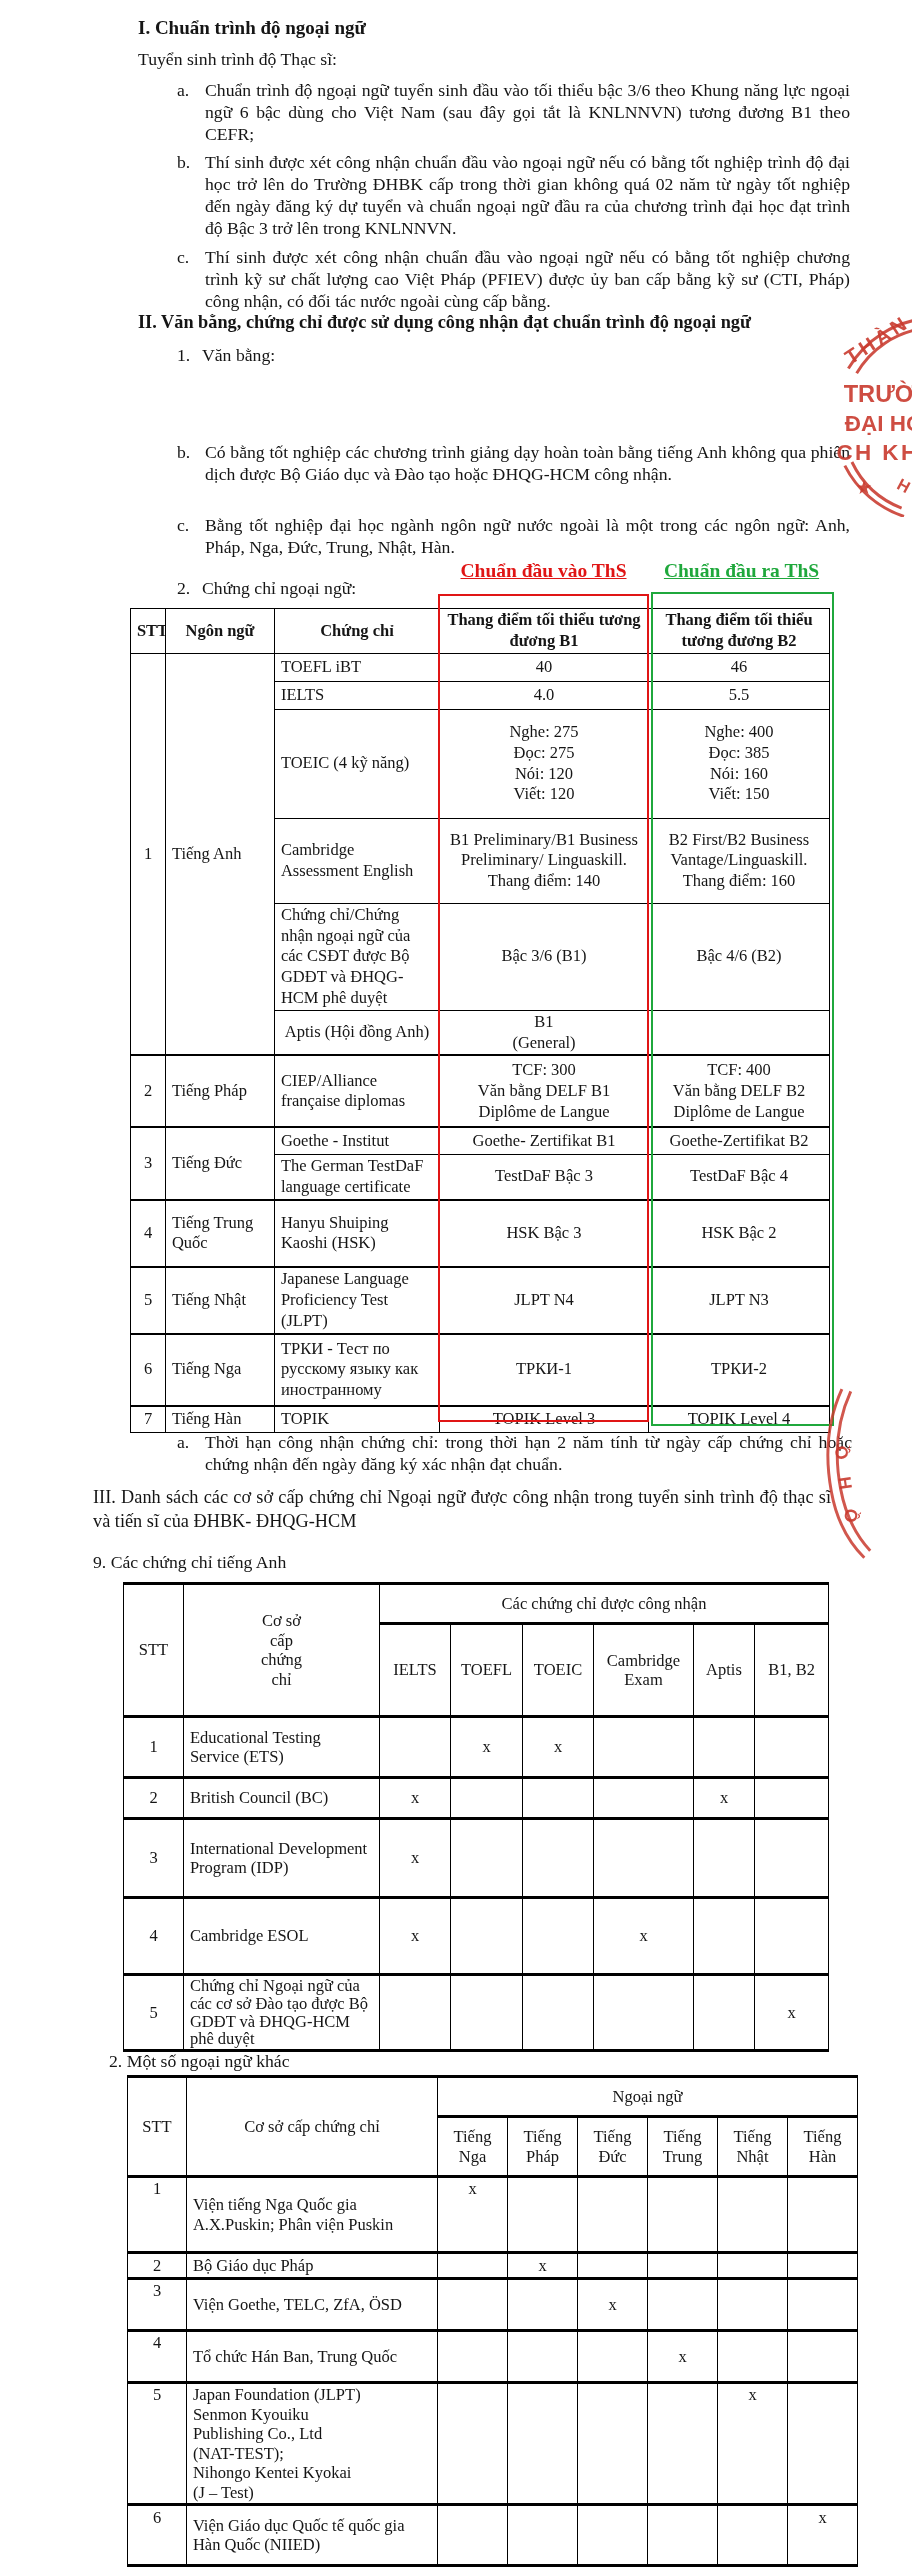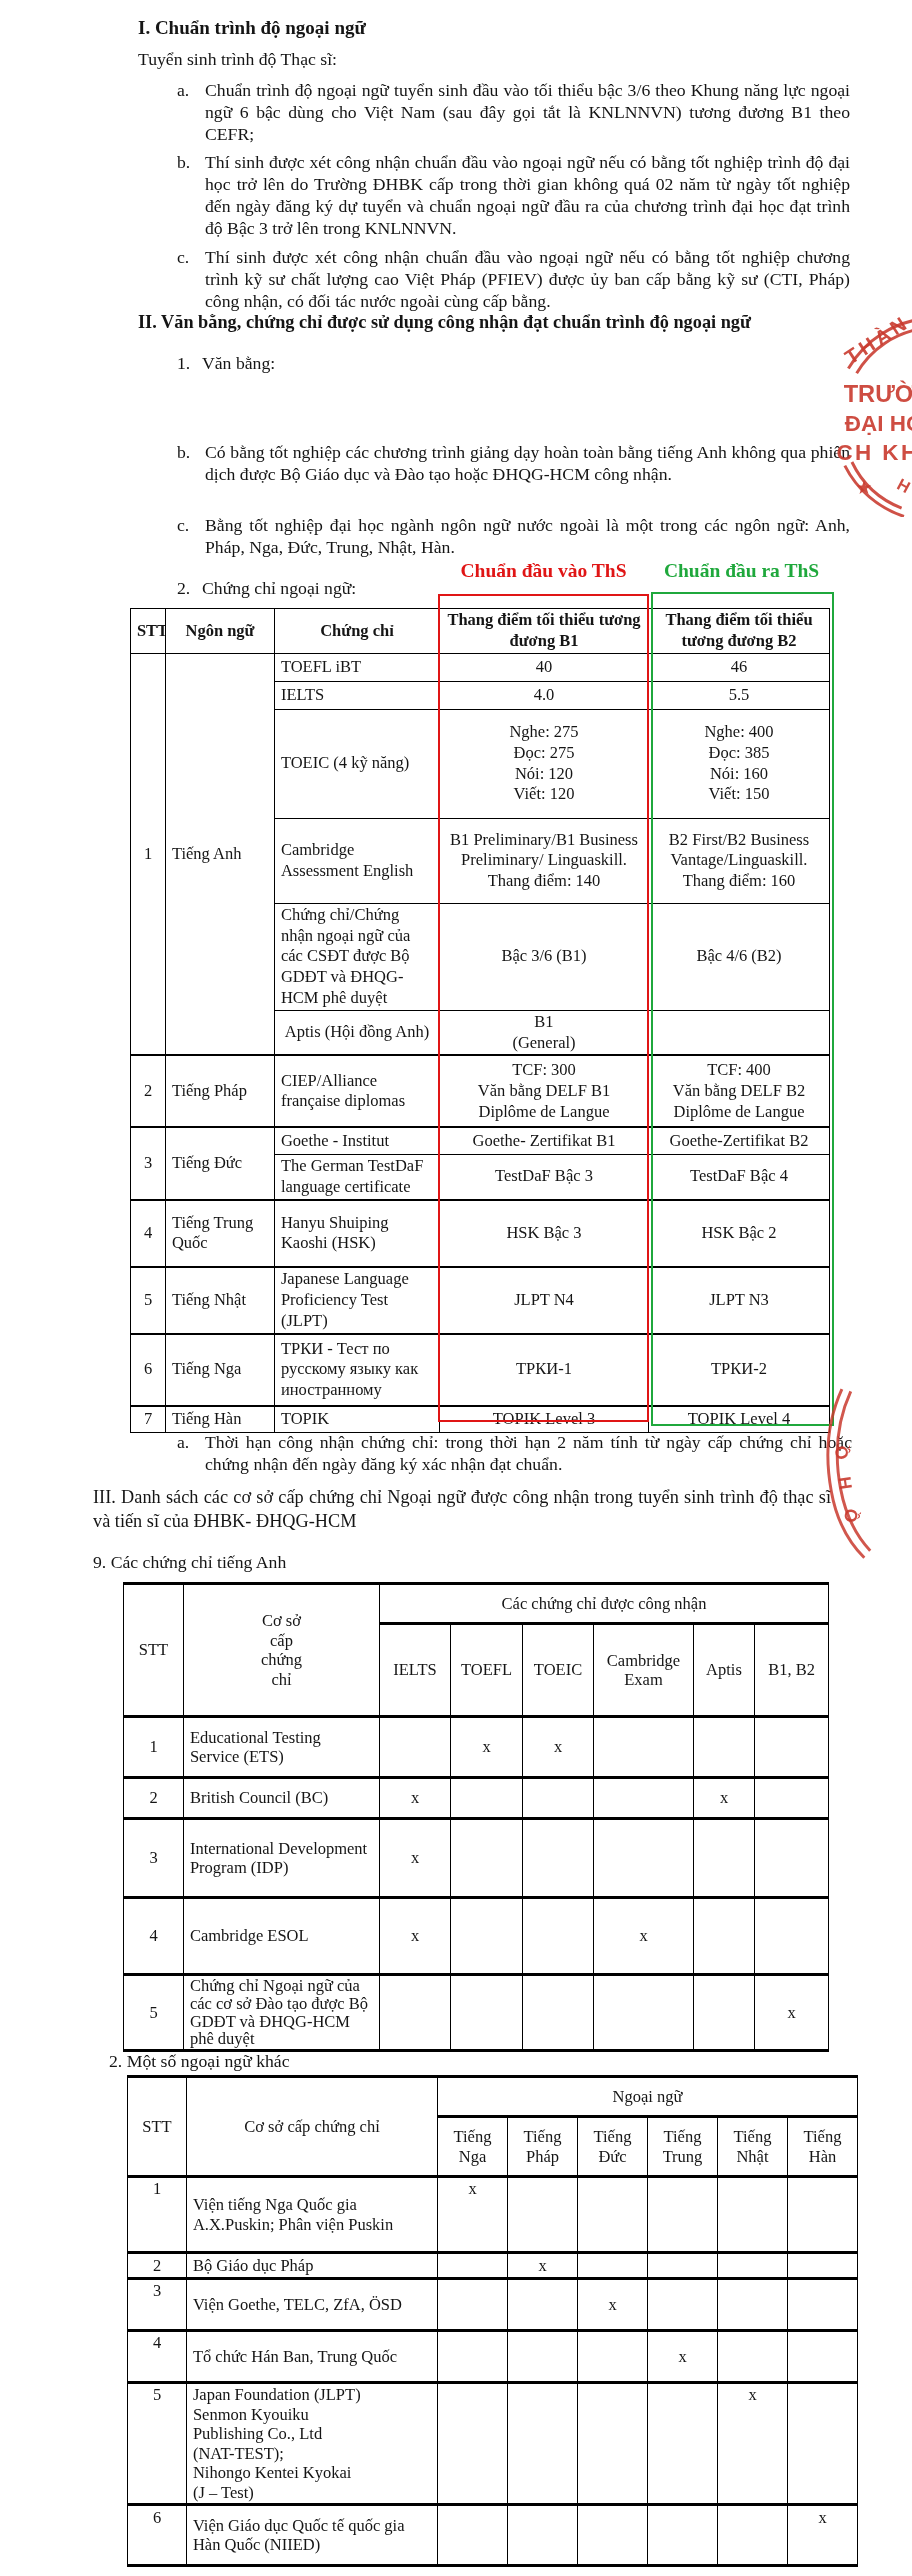--- a/index.html
+++ b/index.html
@@ -10,21 +10,21 @@
   }
   .abs{position:absolute;}
   .pre{white-space:pre-line;}
   .just{text-align:justify;}
   .item{padding-left:28px;font-size:17.7px;line-height:22px;}
   .item .mk{display:inline-block;width:28px;margin-left:-28px;vertical-align:top;}
   .h1{font-size:19px;font-weight:bold;}
   .body-line{font-size:17.7px;line-height:22px;}
   
   .annbox{position:absolute;box-sizing:border-box;background:transparent;}
-  .annlabel{position:absolute;text-align:center;font-weight:bold;font-size:19.5px;}
+  .annlabel{position:absolute;text-align:center;font-weight:bold;font-size:19.5px;text-decoration:underline;}
   
   table{border-collapse:collapse;table-layout:fixed;}
   .ct{position:absolute;left:130px;top:608px;width:699px;font-size:16.5px;line-height:20.7px;}
   .ct td,.ct th{border:1.2px solid #000;vertical-align:middle;padding:1.2px 5.9px;overflow:hidden;}
   .ct th{font-weight:bold;text-align:center;}
   .ct .c{text-align:center;}
   .ct .l{text-align:left;}
   .ct tr.gsep td{border-top-width:2.4px;}
   .ct{border:1.8px solid #000;}
   
@@ -48,21 +48,21 @@
   </div>
   <div class="abs item just" style="left:177px;top:151px;width:645px;">
     <span class="mk">b.</span><span>Thí sinh được xét công nhận chuẩn đầu vào ngoại ngữ nếu có bằng tốt nghiệp trình độ đại học trở lên do Trường ĐHBK cấp trong thời gian không quá 02 năm từ ngày tốt nghiệp đến ngày đăng ký dự tuyển và chuẩn ngoại ngữ đầu ra của chương trình đại học đạt trình độ Bậc 3 trở lên trong KNLNNVN.</span>
   </div>
   <div class="abs item just" style="left:177px;top:246px;width:645px;">
     <span class="mk">c.</span><span>Thí sinh được xét công nhận chuẩn đầu vào ngoại ngữ nếu có bằng tốt nghiệp chương trình kỹ sư chất lượng cao Việt Pháp (PFIEV) được ủy ban cấp bằng kỹ sư (CTI, Pháp) công nhận, có đối tác nước ngoài cùng cấp bằng.</span>
   </div>
 
   <div class="abs h1" style="left:138px;top:312px;width:709px;font-size:18.3px;">II. Văn bằng, chứng chỉ được sử dụng công nhận đạt chuẩn trình độ ngoại ngữ</div>
 
-  <div class="abs item" style="left:174px;top:352px;width:645px;">
+  <div class="abs item" style="left:174px;top:344px;width:645px;">
     <span class="mk" style="width:25px;margin-left:-25px;">1.</span><span>Văn bằng:</span>
   </div>
 
   <div class="abs item just" style="left:177px;top:441px;width:645px;">
     <span class="mk">b.</span><span>Có bằng tốt nghiệp các chương trình giảng dạy hoàn toàn bằng tiếng Anh không qua phiên dịch được Bộ Giáo dục và Đào tạo hoặc ĐHQG-HCM công nhận.</span>
   </div>
   <div class="abs item just" style="left:177px;top:514px;width:645px;">
     <span class="mk">c.</span><span>Bằng tốt nghiệp đại học ngành ngôn ngữ nước ngoài là một trong các ngôn ngữ: Anh, Pháp, Nga, Đức, Trung, Nhật, Hàn.</span>
   </div>
 

